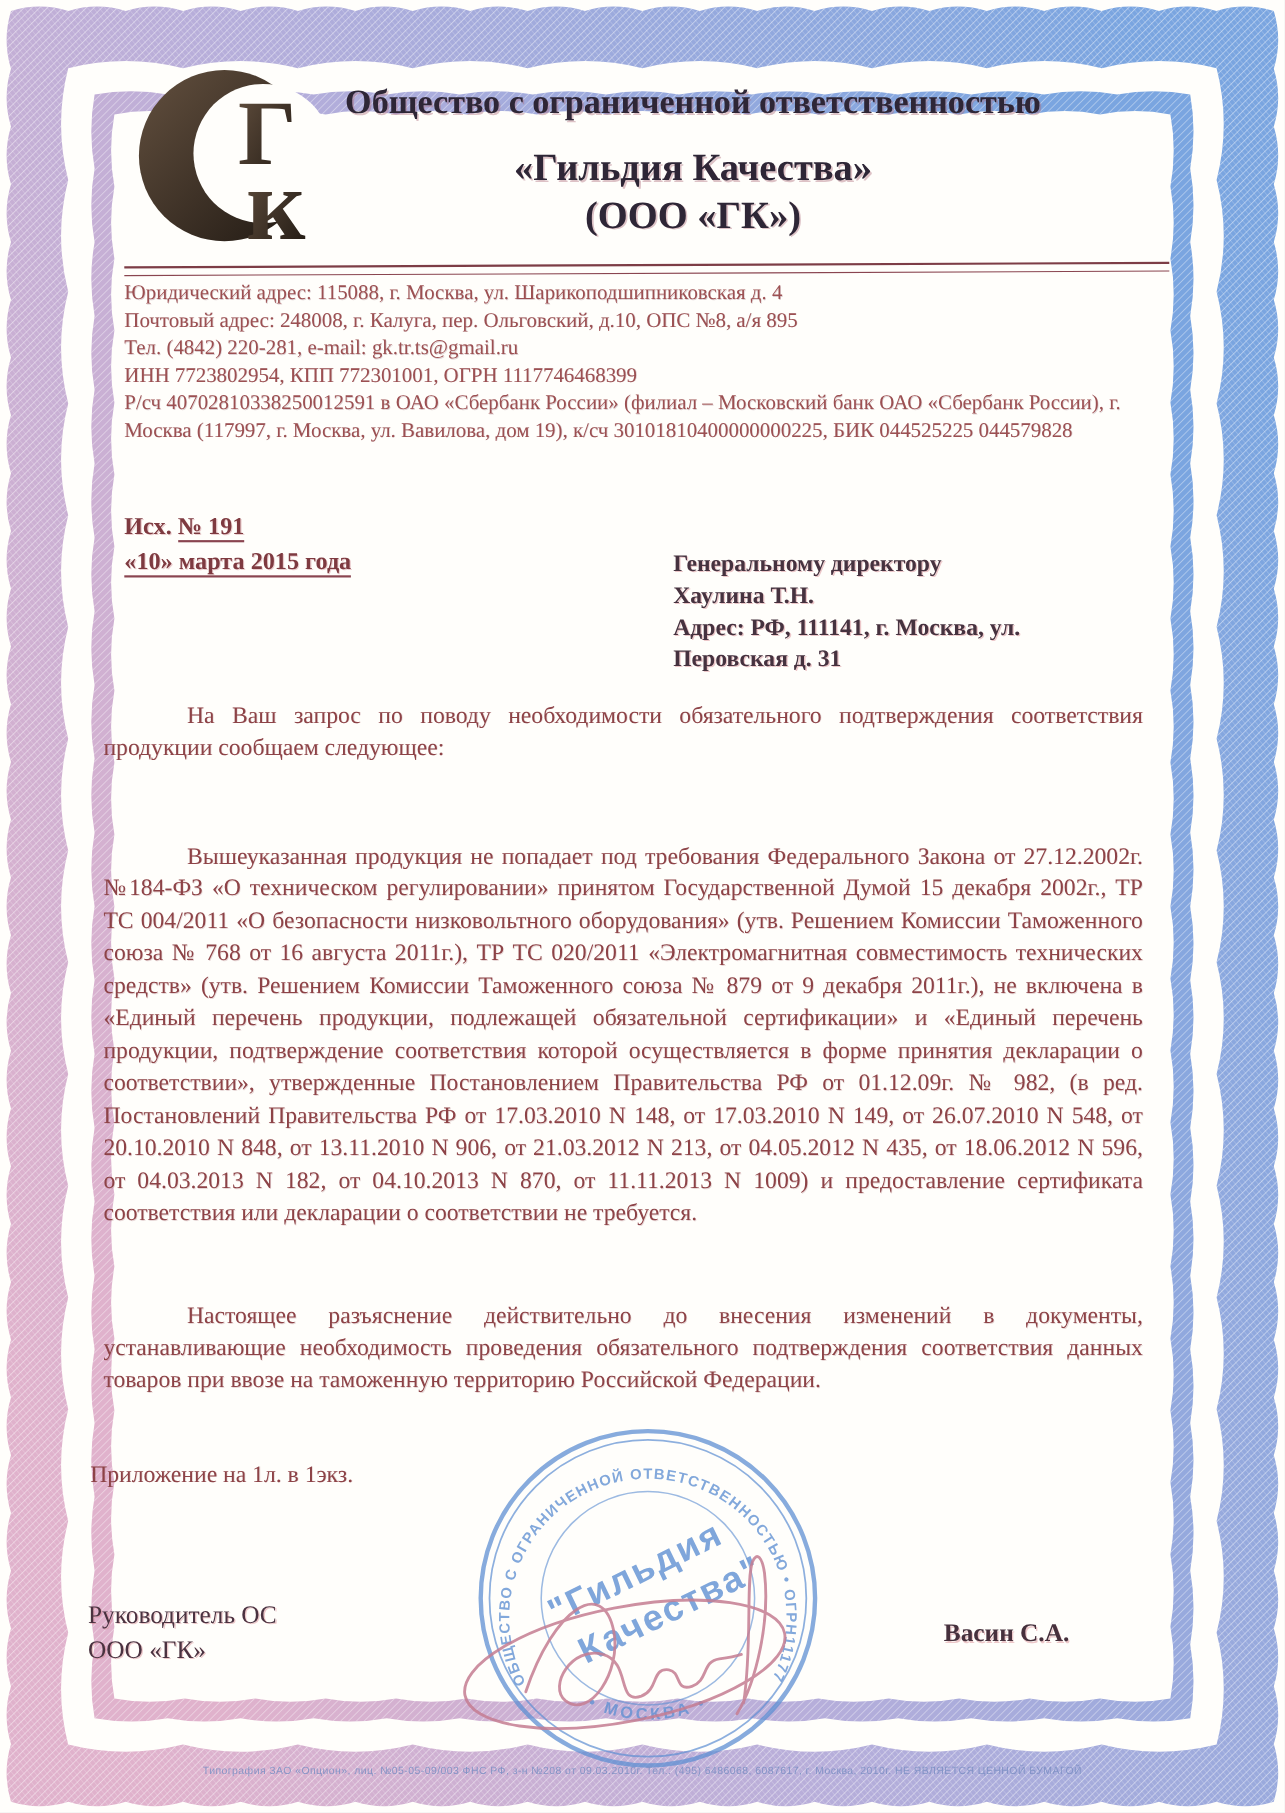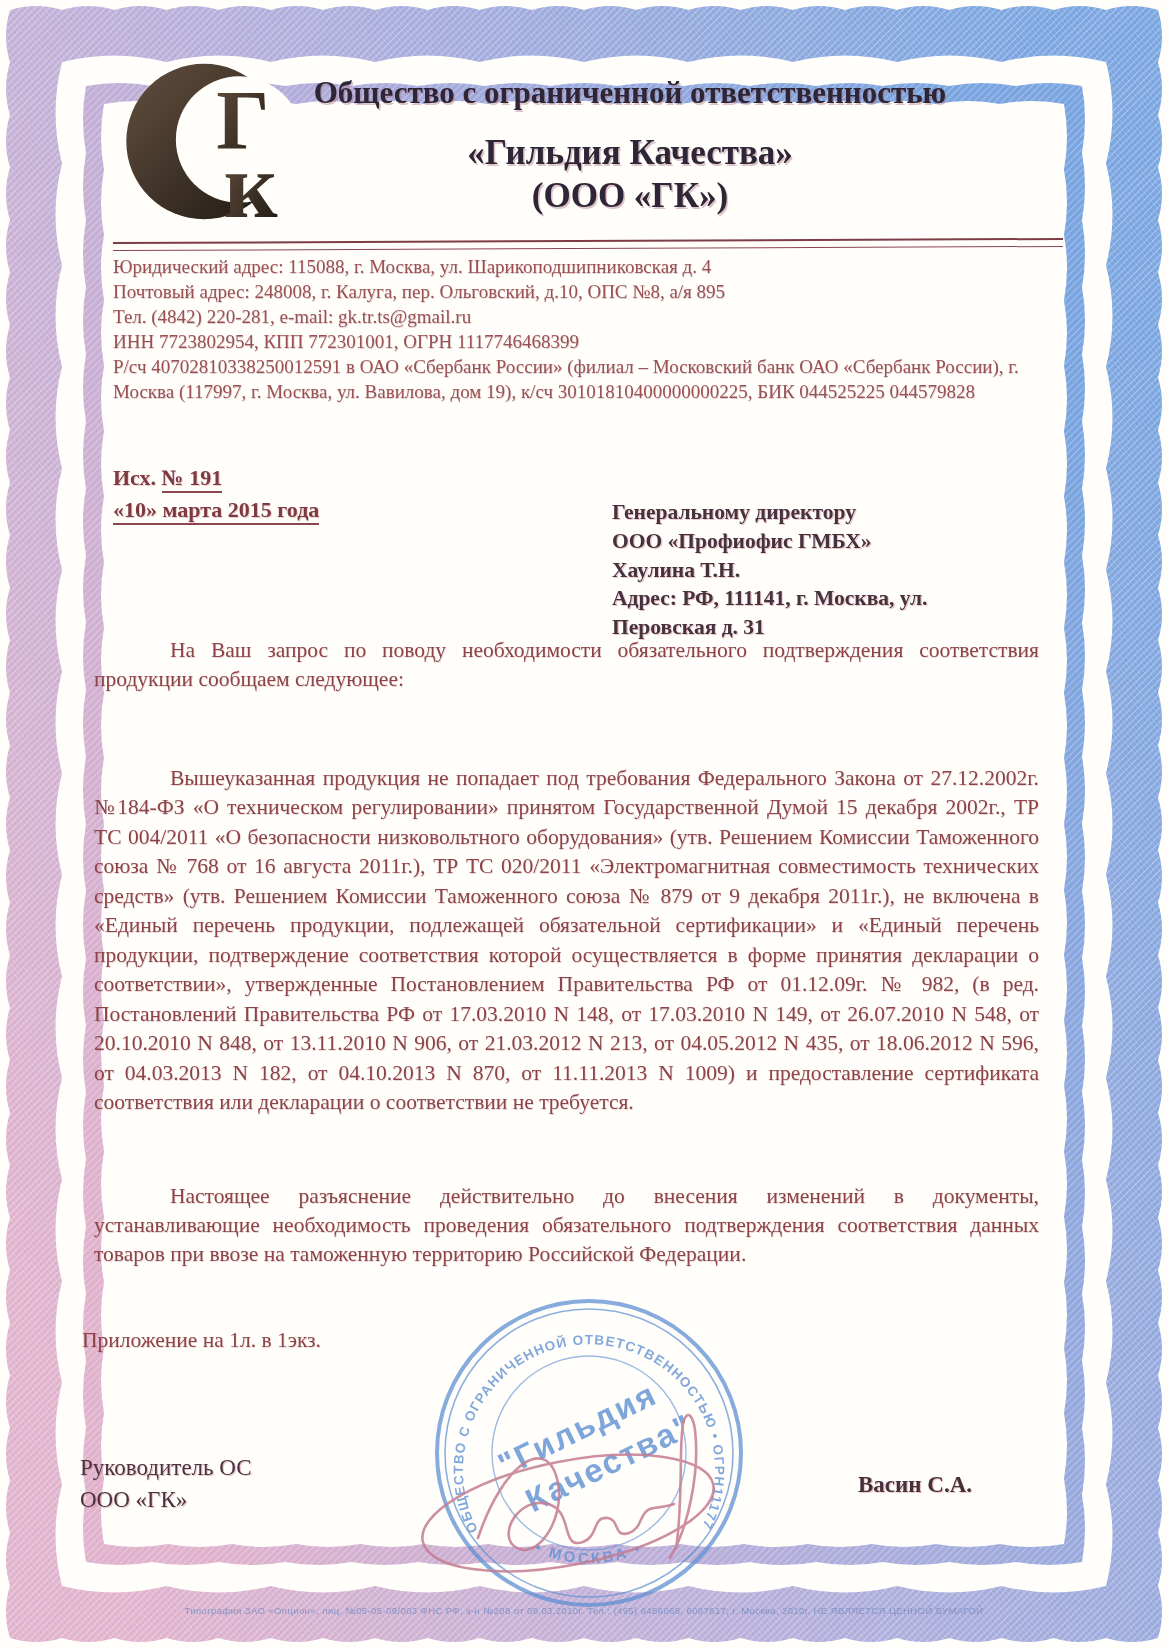--- a/index.html
+++ b/index.html
@@ -147,21 +147,20 @@
     <div class="meta">
       <div>
         <span>Исх.</span>
         <span class="u">№ 191</span>
       </div>
       <div><span class="u">«10» марта 2015 года</span></div>
     </div>
 
     <div class="recipient">
       <div>Генеральному директору</div>
-      <div>ООО «Профиофис ГМБХ»</div>
       <div>Хаулина Т.Н.</div>
       <div>Адрес: РФ, 111141, г. Москва, ул.</div>
       <div>Перовская д. 31</div>
     </div>
 
     <div class="para" id="para-intro"><span class="indent"></span><span>На Ваш запрос по поводу необходимости обязательного подтверждения соответствия продукции сообщаем следующее:</span></div>
     <div class="para" id="para-main"><span class="indent"></span><span>Вышеуказанная продукция не попадает под требования Федерального Закона от 27.12.2002г. №184-ФЗ «О техническом регулировании» принятом Государственной Думой 15 декабря 2002г., ТР ТС 004/2011 «О безопасности низковольтного оборудования» (утв. Решением Комиссии Таможенного союза № 768 от 16 августа 2011г.), ТР ТС 020/2011 «Электромагнитная совместимость технических средств» (утв. Решением Комиссии Таможенного союза № 879 от 9 декабря 2011г.), не включена в «Единый перечень продукции, подлежащей обязательной сертификации» и «Единый перечень продукции, подтверждение соответствия которой осуществляется в форме принятия декларации о соответствии», утвержденные Постановлением Правительства РФ от 01.12.09г. № 982, (в ред. Постановлений Правительства РФ от 17.03.2010 N 148, от 17.03.2010 N 149, от 26.07.2010 N 548, от 20.10.2010 N 848, от 13.11.2010 N 906, от 21.03.2012 N 213, от 04.05.2012 N 435, от 18.06.2012 N 596, от 04.03.2013 N 182, от 04.10.2013 N 870, от 11.11.2013 N 1009) и предоставление сертификата соответствия или декларации о соответствии не требуется.</span></div>
     <div class="para" id="para-validity"><span class="indent"></span><span>Настоящее разъяснение действительно до внесения изменений в документы, устанавливающие необходимость проведения обязательного подтверждения соответствия данных  товаров при ввозе на таможенную территорию Российской Федерации.</span></div>
     <div id="attachment">Приложение на 1л. в 1экз.</div>
 

